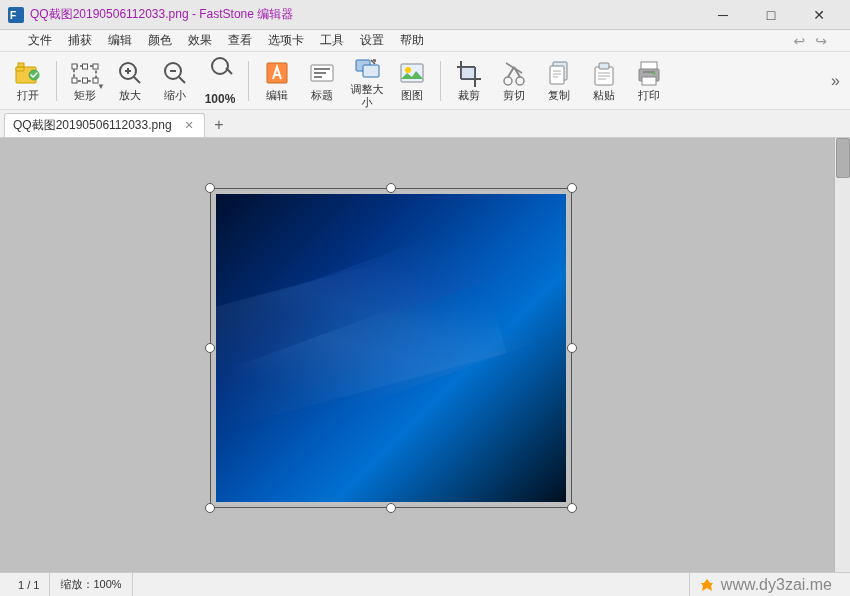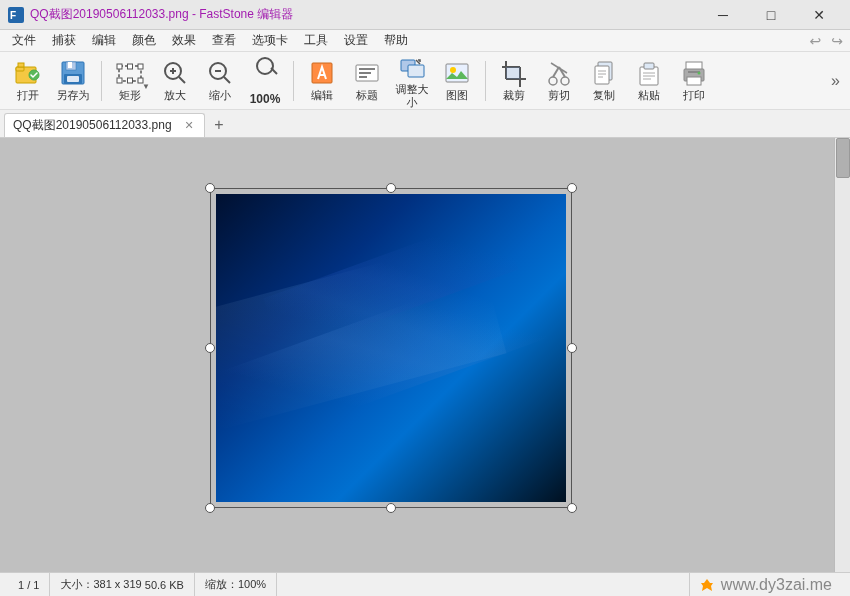--- a/index.html
+++ b/index.html
@@ -50,21 +50,21 @@
       background: transparent;
       border: none;
     }
 
     
     .menu-bar {
       background: #f5f5f5;
       height: 22px;
       display: flex;
       align-items: center;
-      padding: 0 4px;
+      padding: 0 20px;
       border-bottom: 1px solid #ddd;
     }
     .menu-item {
       padding: 2px 8px;
       cursor: pointer;
       color: #333;
       font-size: 12px;
     }
     .undo-redo {
       margin-left: auto;
@@ -360,32 +360,20 @@
           <rect x="2" y="8" width="20" height="16" rx="1" fill="#f5c842" stroke="#c9a200" stroke-width="1"></rect>
           <rect x="2" y="8" width="8" height="4" rx="1" fill="#f5c842" stroke="#c9a200" stroke-width="1"></rect>
           <rect x="4" y="4" width="6" height="4" fill="#f5c842" stroke="#c9a200" stroke-width="1"></rect>
           <circle cx="20" cy="16" r="5" fill="#5cb85c" stroke="#4cae4c" stroke-width="1"></circle>
           <path d="M17 16l2 2 4-4" stroke="white" stroke-width="1.5" fill="none" stroke-linecap="round"></path>
         </svg>
       </div>
       <span class="label">打开</span>
     </div>
 
-    <div class="tool-btn">
-      <div class="icon">
-        <svg width="28" height="28" viewBox="0 0 28 28">
-          <rect x="3" y="3" width="22" height="22" rx="1" fill="#5b9bd5" stroke="#2e75b6" stroke-width="1"></rect>
-          <rect x="7" y="3" width="10" height="8" fill="#b0c8e8" stroke="#2e75b6" stroke-width="0.5"></rect>
-          <rect x="9" y="3" width="4" height="6" fill="white"></rect>
-          <rect x="5" y="15" width="18" height="10" rx="1" fill="#2e75b6"></rect>
-          <rect x="8" y="17" width="12" height="6" rx="1" fill="#dde8f5"></rect>
-        </svg>
-      </div>
-      <span class="label">另存为</span>
-    </div>
   </div>
 
   <div class="toolbar-separator"></div>
 
   <div class="toolbar-group">
 
     <div class="tool-btn tool-btn-with-arrow">
       <div class="icon">
         <svg width="28" height="28" viewBox="0 0 28 28">
           <rect x="3" y="7" width="22" height="15" rx="1" fill="none" stroke="#555" stroke-width="1.5" stroke-dasharray="3,2"></rect>
@@ -594,25 +582,20 @@
       <div class="scrollbar-thumb"></div>
     </div>
   </div>
 </div>
 
 <div class="status-bar">
   <div class="status-section">
     <span>1 / 1</span>
   </div>
   <div class="status-section">
-    <span>大小：381 x 319</span>
-    &nbsp;
-    <span>50.6 KB</span>
-  </div>
-  <div class="status-section">
     <span>缩放：100%</span>
   </div>
   <div class="status-section" style="margin-left:auto;border-right:none;border-left:1px solid #ccc;">
     <span style="font-size:16px;color:#888;">
       <svg width="14" height="14" viewBox="0 0 14 14" style="vertical-align:middle;margin-right:2px;">
         <polygon points="7,1 10,5 13,5 11,8 12,13 7,10 2,13 3,8 1,5 4,5" fill="#ff9900"></polygon>
       </svg>
       www.dy3zai.me
     </span>
   </div>

